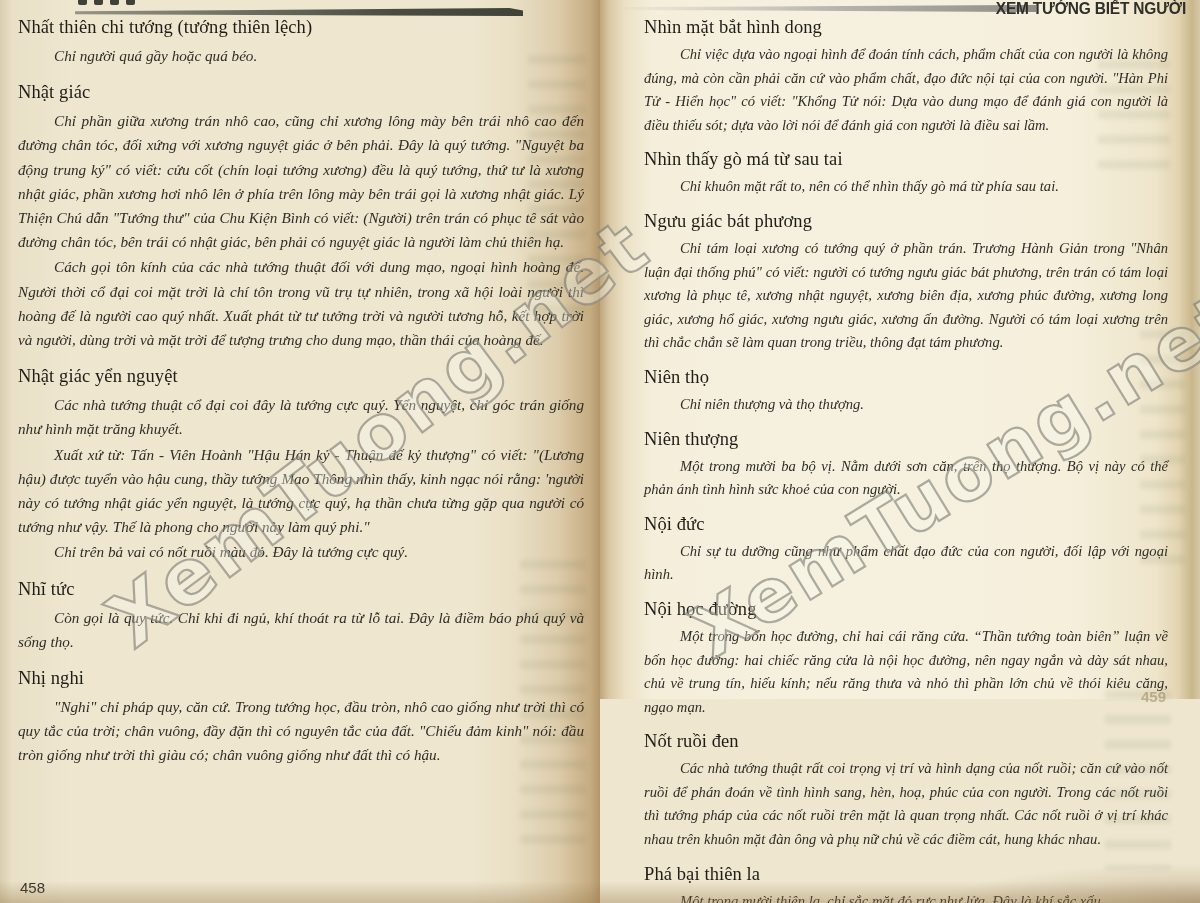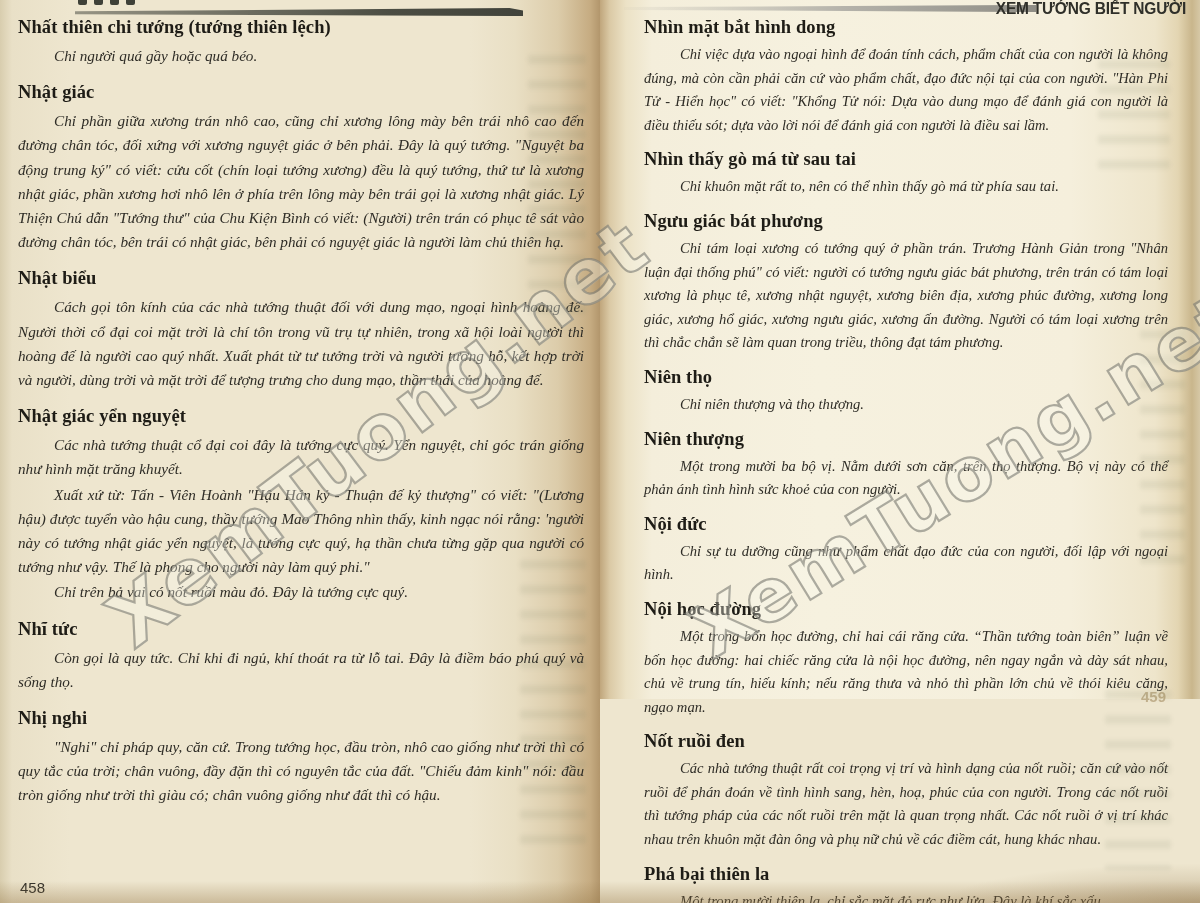--- a/index.html
+++ b/index.html
@@ -52,21 +52,21 @@
     position:absolute;top:0;right:14px;
     font-family:"Liberation Sans","DejaVu Sans",sans-serif;
     font-weight:bold;font-size:15.5px;letter-spacing:-0.2px;color:#2f2f29;
     transform:scaleY(1.02);
   }
   
   .content{position:absolute;top:14px;color:#2e2c26;}
   .content-left{left:18px;width:566px;}
   .content-right{left:44px;width:524px;}
   .sec-heading{
-    font-size:18.5px;font-weight:bold;color:#1e1c16;
+    font-size:18.5px;font-weight:normal;color:#1e1c16;
     margin:11px 0 4px;line-height:26px;letter-spacing:0.1px;
   }
   .content-right .sec-heading{margin:9px 0 3px;}
   .content-left .sec-heading:first-child{margin-top:0;}
   .content-right .sec-heading:first-child{margin-top:0;}
   .sec-para{
     margin:0 0 1px;text-indent:36px;text-align:justify;
     font-size:15.2px;line-height:24.2px;font-style:italic;
   }
   .content-right .sec-para{font-size:14.6px;line-height:23.6px;}
@@ -115,21 +115,20 @@
     <div class="crop-marks">
       <span></span><span></span><span></span><span></span>
     </div>
     <div class="rule-left"></div>
 
     <div class="content content-left">
         <h2 class="sec-heading">Nhất thiên chi tướng (tướng thiên lệch)</h2>
         <p class="sec-para">Chỉ người quá gầy hoặc quá béo.</p>
         <h2 class="sec-heading">Nhật giác</h2>
         <p class="sec-para">Chỉ phần giữa xương trán nhô cao, cũng chỉ xương lông mày bên trái nhô cao đến đường chân tóc, đối xứng với xương nguyệt giác ở bên phải. Đây là quý tướng. "Nguyệt ba động trung ký" có viết: cửu cốt (chín loại tướng xương) đều là quý tướng, thứ tư là xương nhật giác, phần xương hơi nhô lên ở phía trên lông mày bên trái gọi là xương nhật giác. Lý Thiện Chú dẫn "Tướng thư" của Chu Kiện Bình có viết: (Người) trên trán có phục tê sát vào đường chân tóc, bên trái có nhật giác, bên phải có nguyệt giác là người làm chủ thiên hạ.</p>
-        <h2 class="sec-heading">Nhật biểu</h2>
         <p class="sec-para">Cách gọi tôn kính của các nhà tướng thuật đối với dung mạo, ngoại hình hoàng đế. Người thời cổ đại coi mặt trời là chí tôn trong vũ trụ tự nhiên, trong xã hội loài người thì hoàng đế là người cao quý nhất. Xuất phát từ tư tưởng trời và người tương hỗ, kết hợp trời và người, dùng trời và mặt trời để tượng trưng cho dung mạo, thần thái của hoàng đế.</p>
         <h2 class="sec-heading">Nhật giác yển nguyệt</h2>
         <p class="sec-para">Các nhà tướng thuật cổ đại coi đây là tướng cực quý. Yển nguyệt, chỉ góc trán giống như hình mặt trăng khuyết.</p>
         <p class="sec-para">Xuất xứ từ: Tấn - Viên Hoành "Hậu Hán kỷ - Thuận đế kỷ thượng" có viết: "(Lương hậu) được tuyển vào hậu cung, thầy tướng Mao Thông nhìn thấy, kinh ngạc nói rằng: 'người này có tướng nhật giác yển nguyệt, là tướng cực quý, hạ thần chưa từng gặp qua người có tướng như vậy. Thế là phong cho người này làm quý phi."</p>
         <p class="sec-para">Chỉ trên bả vai có nốt ruồi màu đỏ. Đây là tướng cực quý.</p>
         <h2 class="sec-heading">Nhĩ tức</h2>
         <p class="sec-para">Còn gọi là quy tức. Chỉ khi đi ngủ, khí thoát ra từ lỗ tai. Đây là điềm báo phú quý và sống thọ.</p>
         <h2 class="sec-heading">Nhị nghi</h2>
         <p class="sec-para">"Nghi" chỉ pháp quy, căn cứ. Trong tướng học, đầu tròn, nhô cao giống như trời thì có quy tắc của trời; chân vuông, đầy đặn thì có nguyên tắc của đất. "Chiếu đảm kinh" nói: đầu tròn giống như trời thì giàu có; chân vuông giống như đất thì có hậu.</p>
       </div>

